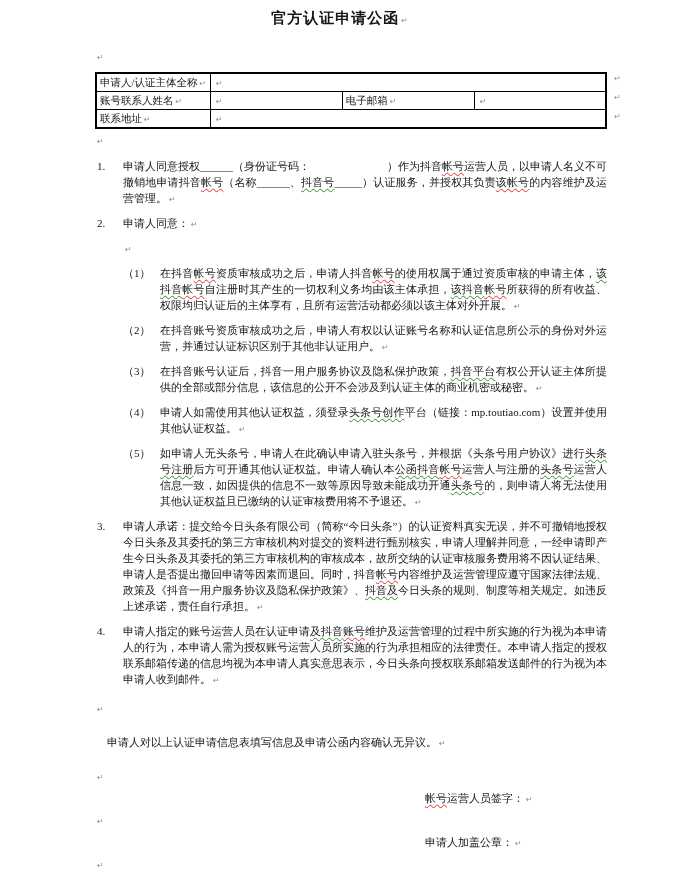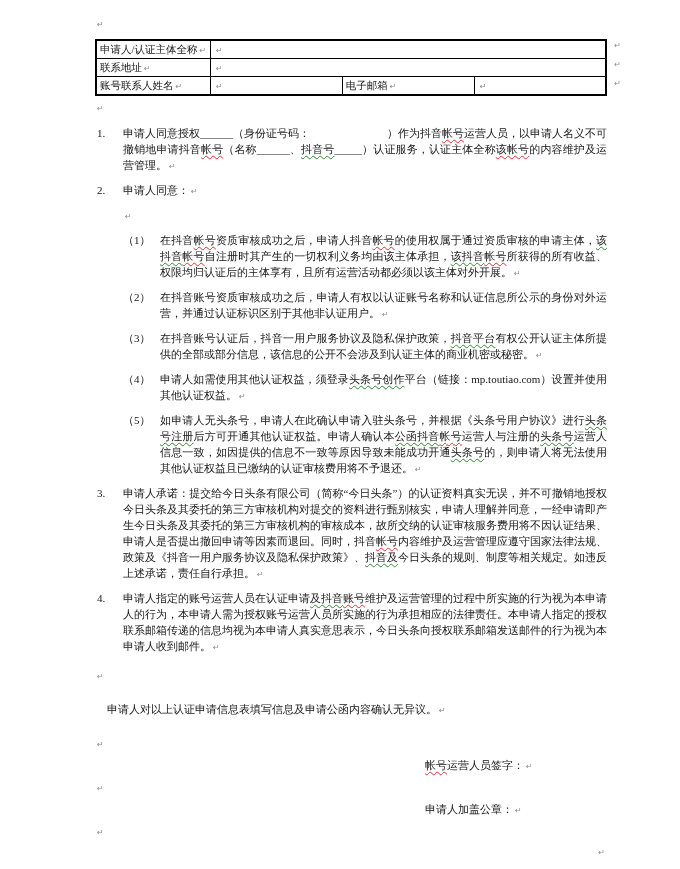--- a/index.html
+++ b/index.html
@@ -33,53 +33,56 @@
   .pc-right{text-align:right;line-height:12px;margin:0;padding-right:2px;}
   .date{text-align:right;font-weight:bold;font-size:12px;line-height:18px;margin:0;padding-right:4px;}
   .sq-red{text-decoration-line:underline;text-decoration-style:wavy;text-decoration-color:var(--sq-red,#e03131);text-decoration-thickness:1px;text-underline-offset:2px;}
   .sq-green{text-decoration-line:underline;text-decoration-style:wavy;text-decoration-color:var(--sq-green,#2e8b2e);text-decoration-thickness:1px;text-underline-offset:2px;}
 </style>
 </head>
 <body>
 
 <div class="page">
 
+  <div class="doc-title">
+    <span>官方认证申请公函</span><span class="pc">↵</span>
+  </div>
 
   <div class="content">
 
     <div class="pc-line pre-table"><span class="pc">↵</span></div>
 
     <div class="tablewrap">
       <table class="info">
         <tbody>
             <tr>
           <td style="width:107px"><span>申请人/认证主体全称</span><span class="pc">↵</span></td>
           <td colspan="3"><span></span><span class="pc">↵</span></td>
         </tr>
         <tr>
-          <td><span>联系地址</span><span class="pc">↵</span></td>
-          <td colspan="3"><span></span><span class="pc">↵</span></td>
-        </tr>
-        <tr>
           <td><span>账号联系人姓名</span><span class="pc">↵</span></td>
           <td style="width:77px"><span></span><span class="pc">↵</span></td>
           <td style="width:200px"><span>电子邮箱</span><span class="pc">↵</span></td>
           <td style="width:128px"><span></span><span class="pc">↵</span></td>
+        </tr>
+        <tr>
+          <td><span>联系地址</span><span class="pc">↵</span></td>
+          <td colspan="3"><span></span><span class="pc">↵</span></td>
         </tr>
       </tbody>
         </table>
       <span class="pc row-pc r1">↵</span>
       <span class="pc row-pc r2">↵</span>
       <span class="pc row-pc r3">↵</span>
     </div>
 
     <div class="pc-line post-table"><span class="pc">↵</span></div>
 
     <div class="body-blocks">
-        <div class="blk item"><span class="num">1.</span><span>申请人同意授权______（身份证号码：　　　　　　　）作为抖音</span><span class="sq-red">帐号</span><span>运营人员，以申请人名义不可撤销地申请抖音</span><span class="sq-red">帐号</span><span>（名称______、</span><span class="sq-green">抖音号</span><span>_____）认证服务，认证主体全称</span><span class="sq-red">该帐号</span><span>的内容维护及运营管理。</span><span class="pc">↵</span></div>
+        <div class="blk item"><span class="num">1.</span><span>申请人同意授权______（身份证号码：　　　　　　　）作为抖音</span><span class="sq-red">帐号</span><span>运营人员，以申请人名义不可撤销地申请抖音</span><span class="sq-red">帐号</span><span>（名称______、</span><span class="sq-green">抖音号</span><span>_____）认证服务，并授权其负责</span><span class="sq-red">该帐号</span><span>的内容维护及运营管理。</span><span class="pc">↵</span></div>
         <div class="blk item"><span class="num">2.</span><span>申请人同意：</span><span class="pc">↵</span></div>
         <div class="blk blank-sub"><span class="pc">↵</span></div>
         <div class="blk sub"><span class="num">（1）</span><span>在抖音</span><span class="sq-red">帐号</span><span>资质审核成功之后，申请人抖音</span><span class="sq-red">帐号</span><span>的使用权属于通过资质审核的申请主体，</span><span class="sq-green">该抖音</span><span class="sq-red">帐号</span><span>自注册时其产生的一切权利义务均由该主体承担，</span><span class="sq-green">该抖音</span><span class="sq-red">帐号</span><span>所获得的所有收益、权限均归认证后的主体享有，且所有运营活动都必须以该主体对外开展。</span><span class="pc">↵</span></div>
         <div class="blk sub"><span class="num">（2）</span><span>在抖音账号资质审核成功之后，申请人有权以认证账号名称和认证信息所公示的身份对外运营，并通过认证标识区别于其他非认证用户。</span><span class="pc">↵</span></div>
         <div class="blk sub"><span class="num">（3）</span><span>在抖音账号认证后，抖音一用户服务协议及隐私保护政策，</span><span class="sq-green">抖音平台</span><span>有权公开认证主体所提供的全部或部分信息，该信息的公开不会涉及到认证主体的商业机密或秘密。</span><span class="pc">↵</span></div>
         <div class="blk sub"><span class="num">（4）</span><span>申请人如需使用其他认证权益，须登录</span><span class="sq-green">头条号创作</span><span>平台（链接：mp.toutiao.com）设置并使用其他认证权益。</span><span class="pc">↵</span></div>
         <div class="blk sub"><span class="num">（5）</span><span>如申请人无头条号，申请人在此确认申请入驻头条号，并根据《头条号用户协议》进行</span><span class="sq-green">头条号注册</span><span>后方可开通其他认证权益。申请人确认本</span><span class="sq-green">公函抖音</span><span class="sq-red">帐号</span><span>运营人与注册的</span><span class="sq-green">头条号</span><span>运营人信息一致，如因提供的信息不一致等原因导致未能成功开通</span><span class="sq-green">头条号</span><span>的，则申请人将无法使用其他认证权益且已缴纳的认证审核费用将不予退还。</span><span class="pc">↵</span></div>
         <div class="blk item"><span class="num">3.</span><span>申请人承诺：提交给今日头条有限公司（简称“今日头条”）的认证资料真实无误，并不可撤销地授权今日头条及其委托的第三方审核机构对提交的资料进行甄别核实，申请人理解并同意，一经申请即产生今日头条及其委托的第三方审核机构的审核成本，故所交纳的认证审核服务费用将不因认证结果、申请人是否提出撤回申请等因素而退回。同时，抖音</span><span class="sq-red">帐号</span><span>内容维护及运营管理应遵守国家法律法规、政策及《抖音一用户服务协议及隐私保护政策》、</span><span class="sq-green">抖音及</span><span>今日头条的规则、制度等相关规定。如违反上述承诺，责任自行承担。</span><span class="pc">↵</span></div>
         <div class="blk item"><span class="num">4.</span><span>申请人指定的账号运营人员在认证申请</span><span class="sq-green">及抖音</span><span class="sq-red">账号</span><span>维护及运营管理的过程中所实施的行为视为本申请人的行为，本申请人需为授权账号运营人员所实施的行为承担相应的法律责任。本申请人指定的授权联系邮箱传递的信息均视为本申请人真实意思表示，今日头条向授权联系邮箱发送邮件的行为视为本申请人收到邮件。</span><span class="pc">↵</span></div>
         <div class="blk blank-left"><span class="pc">↵</span></div>

